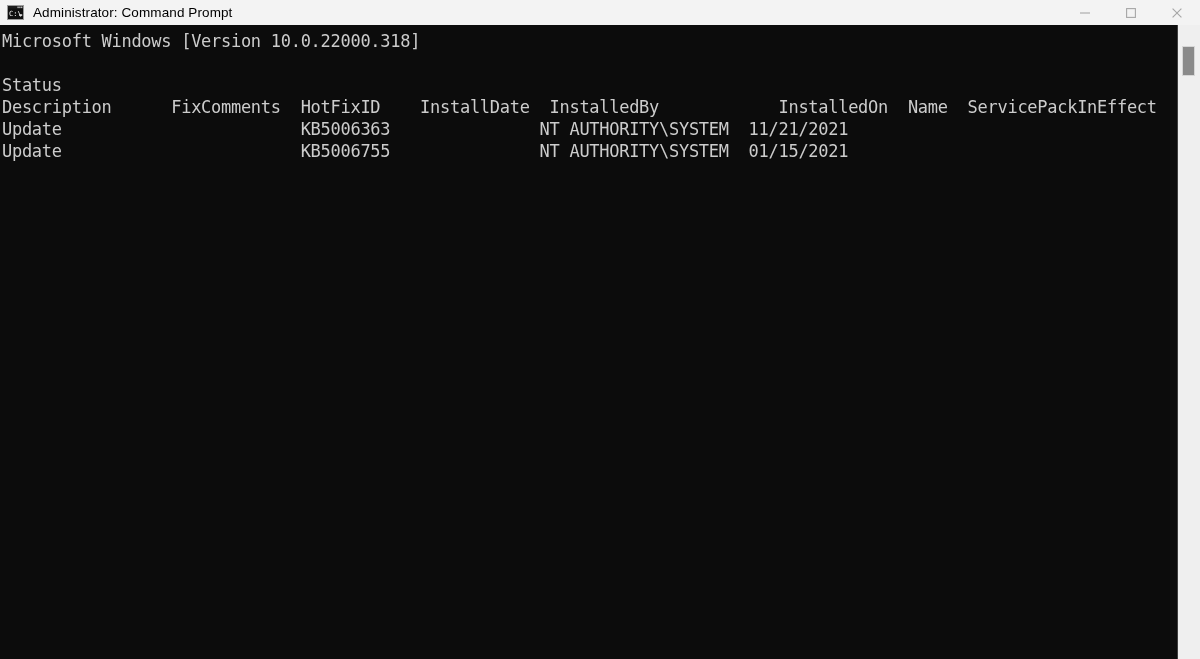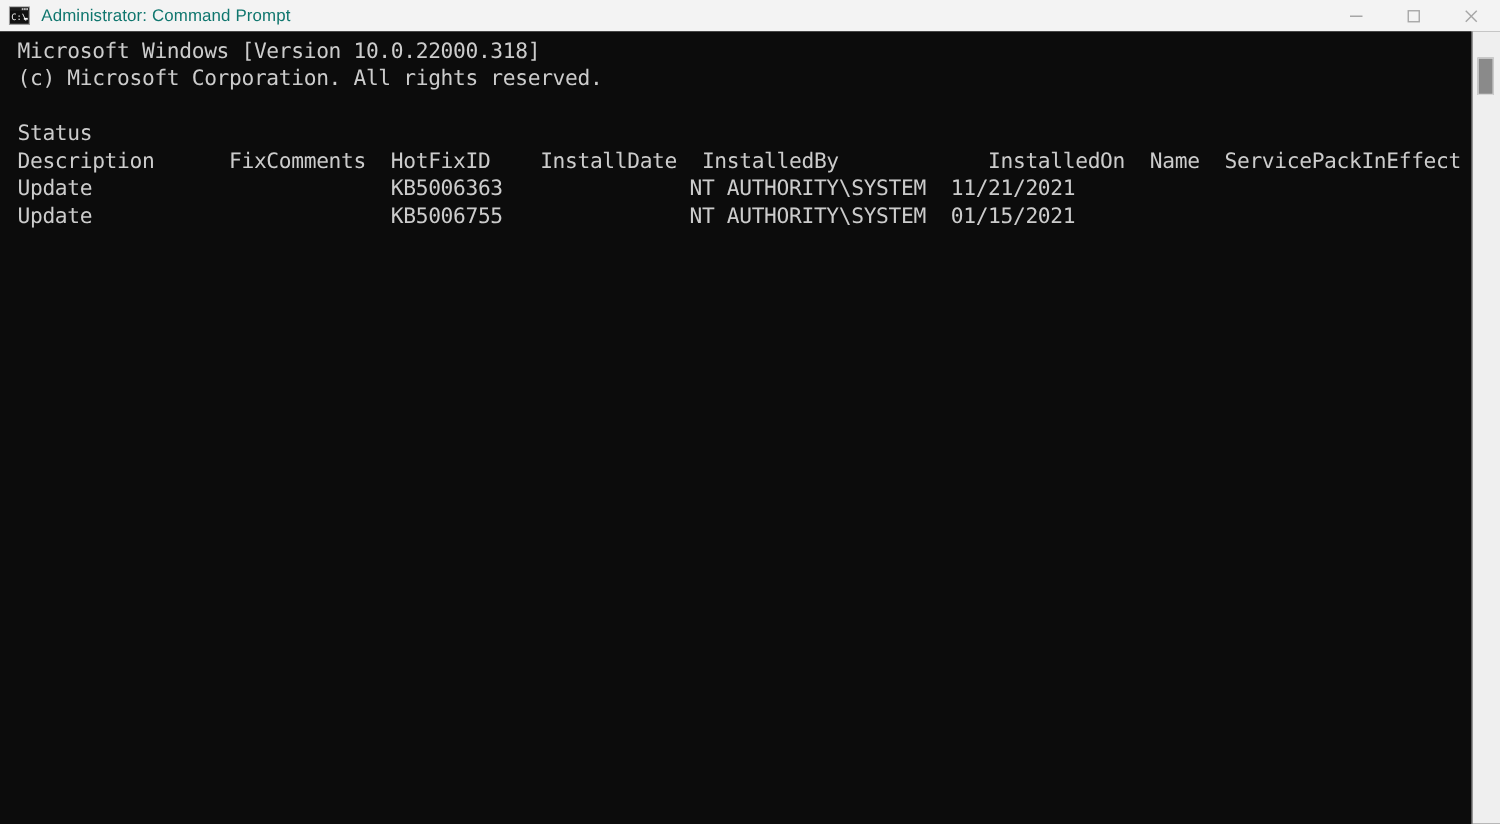--- a/index.html
+++ b/index.html
@@ -45,21 +45,21 @@
   .app-icon {
     width: 17px;
     height: 15px;
     flex: 0 0 auto;
     display: block;
   }
   .title-text {
     font-family: "Liberation Sans", sans-serif;
     font-size: 13.5px;
     line-height: 16px;
-    color: #0f766e;
+    color: #000000;
     white-space: nowrap;
     letter-spacing: 0.1px;
   }
   .title-controls {
     display: flex;
     align-items: stretch;
     height: 25px;
     flex: 0 0 auto;
   }
   .ctrl {
@@ -86,21 +86,20 @@
     padding: 5px 0 0 2px;
   }
   .line {
     font-family: "DejaVu Sans Mono", "Liberation Mono", monospace;
     font-size: 17px;
     line-height: 22px;
     height: 22px;
     color: #cccccc;
     white-space: pre;
     letter-spacing: -0.28px;
-    margin-left: 12px;
   }
   .line.blank { color: transparent; }
 
   
   .scrollbar {
     width: 22px;
     flex: 0 0 22px;
     background: #efefef;
     position: relative;
     border-left: 1px solid #3f3f3f;
@@ -152,21 +151,20 @@
             <line x1="1.6" y1="1.6" x2="10.4" y2="10.4" stroke="#a6a6a6" stroke-width="1.1"></line>
             <line x1="10.4" y1="1.6" x2="1.6" y2="10.4" stroke="#a6a6a6" stroke-width="1.1"></line>
           </svg>
       </div>
     </div>
   </div>
 
   <div class="console-area">
     <div class="screen">
       <div class="line">Microsoft Windows [Version 10.0.22000.318]</div>
-      <div class="line">(c) Microsoft Corporation. All rights reserved.</div>
       <div class="line blank"></div>
       <div class="line">Status</div>
       <div class="line">Description      FixComments  HotFixID    InstallDate  InstalledBy            InstalledOn  Name  ServicePackInEffect</div>
       <div class="line">Update                        KB5006363               NT AUTHORITY\SYSTEM  11/21/2021</div>
       <div class="line">Update                        KB5006755               NT AUTHORITY\SYSTEM  01/15/2021</div>
       <div class="line blank"></div>
     </div>
     <div class="scrollbar">
       <div class="sb-thumb"></div>
     </div>

